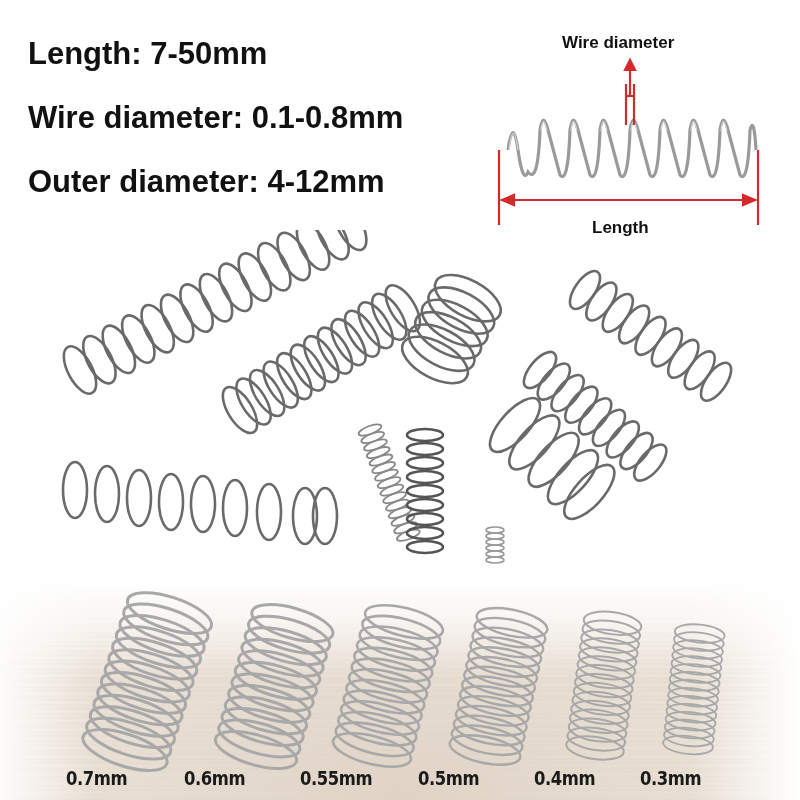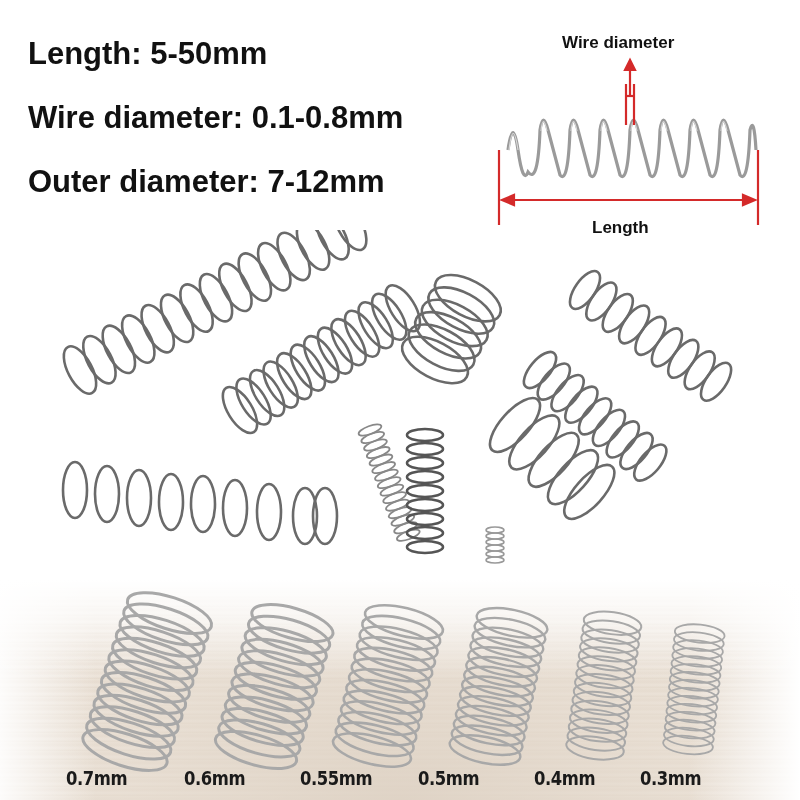--- a/index.html
+++ b/index.html
@@ -39,23 +39,23 @@
   .size-label {
     position: absolute; top: 0; font-family: "DejaVu Sans", sans-serif;
     font-weight: bold; font-size: 20px; color: #1a1a1a; transform: scaleX(0.82);
     transform-origin: left top; white-space: nowrap; letter-spacing: -0.5px;
   }
 </style>
 </head>
 <body>
 
 <div class="specs">
-  <div class="spec-line">Length: 5-50mm</div>
+  <div class="spec-line">Length: 7-50mm</div>
   <div class="spec-line">Wire diameter: 0.1-0.8mm</div>
-  <div class="spec-line">Outer diameter: 7-12mm</div>
+  <div class="spec-line">Outer diameter: 4-12mm</div>
 </div>
 
 <div class="diagram">
   <div class="diagram-label" style="left:74px; top:33px;">Wire diameter</div>
   <div class="diagram-label" style="left:104px; top:218px;">Length</div>
   <svg width="300" height="250" viewBox="0 0 300 250">
     <g fill="none" stroke="#9a9a9a" stroke-width="3.2">
       <path d="M20 150 Q25 115 30 150 T40 172 Q50 185 52 130 Q55 110 60 130 L72 175 Q80 185 82 130 Q85 110 90 130 L102 175 Q110 185 112 130 Q115 110 120 130 L132 175 Q140 185 142 130 Q145 110 150 130 L162 175 Q170 185 172 130 Q175 110 180 130 L192 175 Q200 185 202 130 Q205 110 210 130 L222 175 Q230 185 232 130 Q235 110 240 130 L252 175 Q260 185 262 130 Q266 115 268 150"></path>
     </g>
     <g fill="none" stroke="#d8d8d8" stroke-width="1.2">

